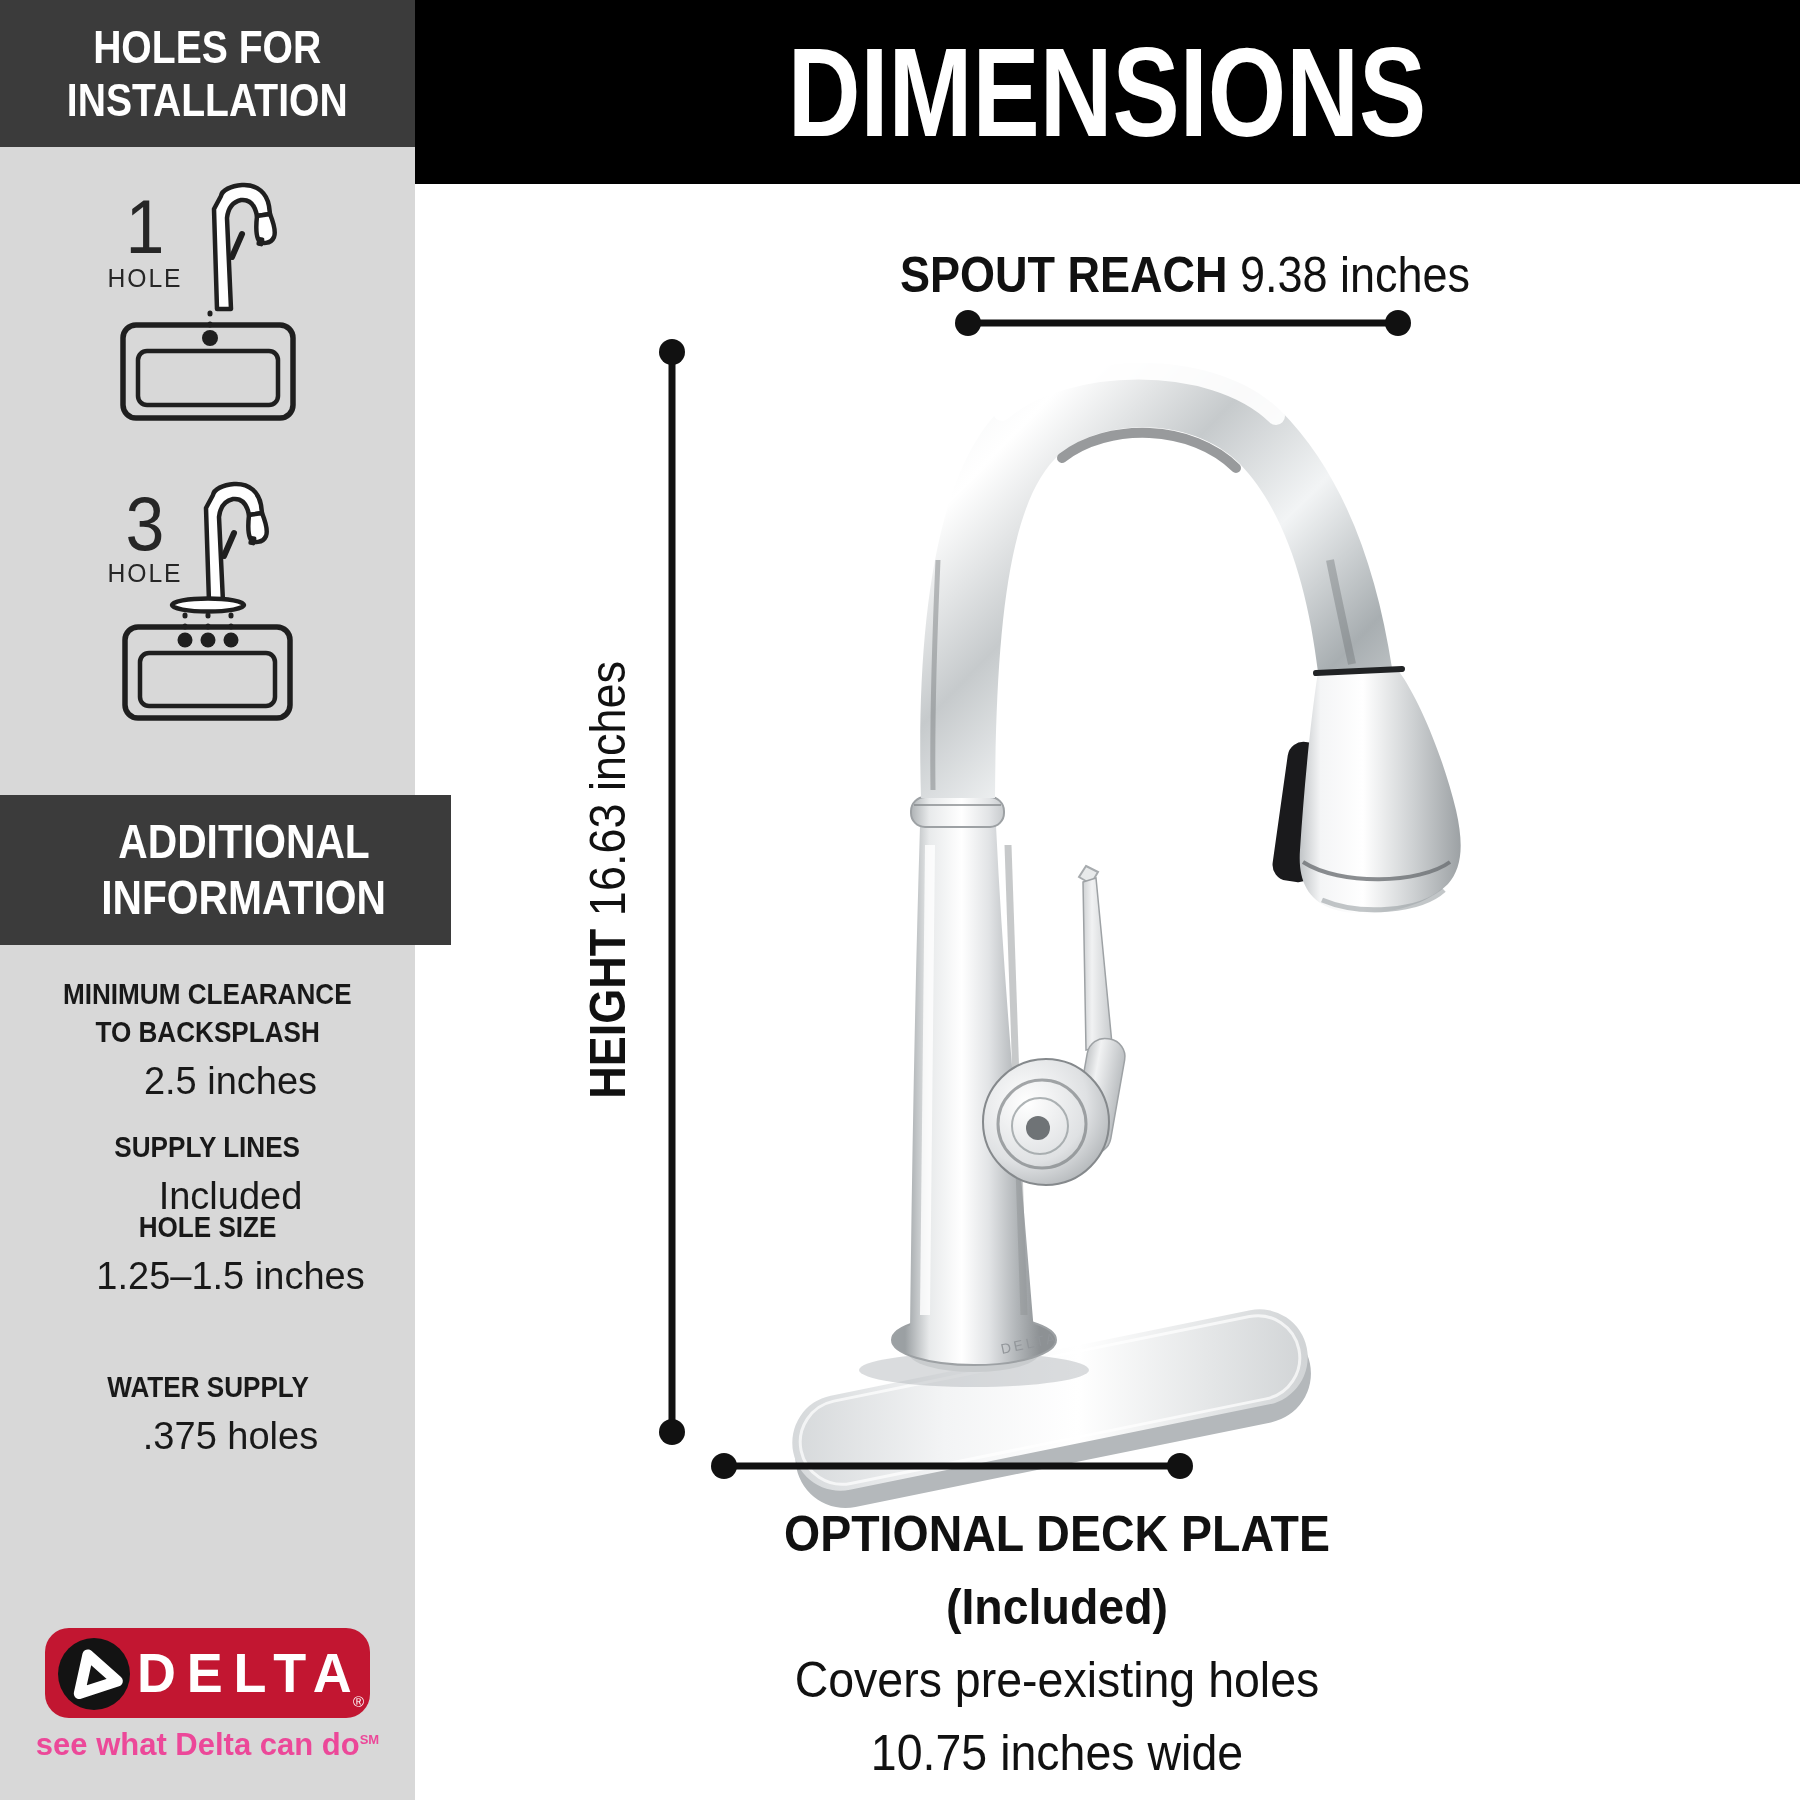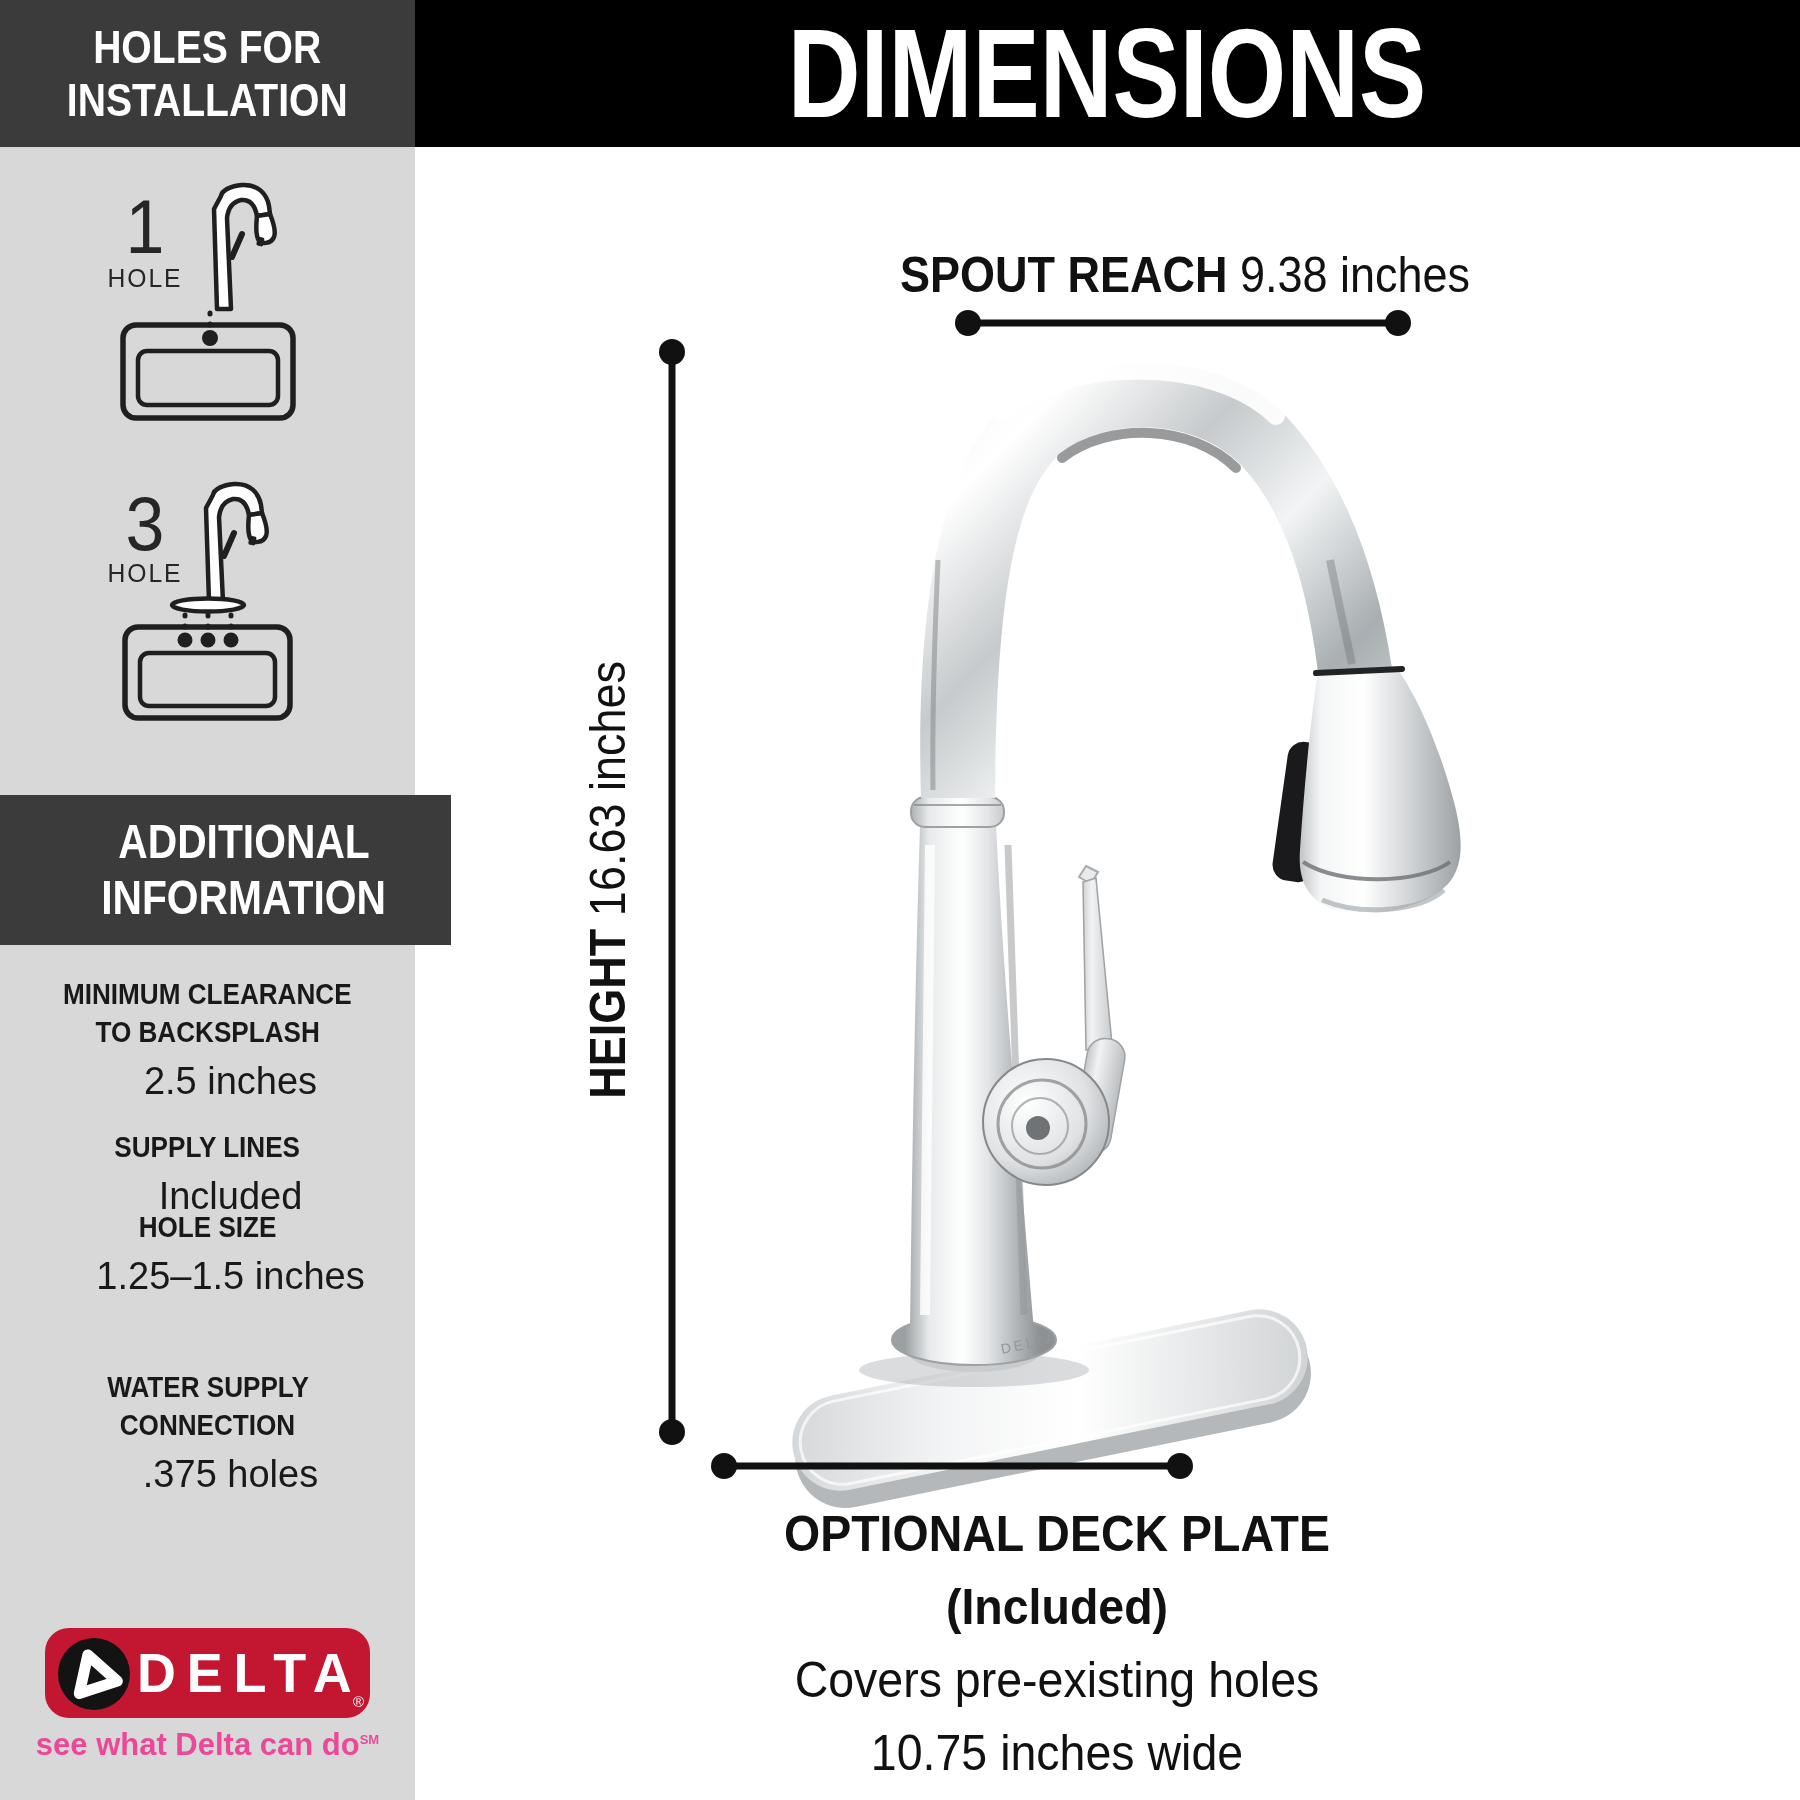--- a/index.html
+++ b/index.html
@@ -6,21 +6,21 @@
   .page{position:relative;width:1800px;height:1800px;background:#ffffff;
         font-family:"Liberation Sans",sans-serif;overflow:hidden;}
   .abs{position:absolute;}
   .cond{display:inline-block;transform:scaleX(.85);transform-origin:center;}
   .cond90{display:inline-block;transform:scaleX(.9);transform-origin:center;}
 
   
   .holes-header{left:0;top:0;width:415px;height:147px;background:#3b3b3b;color:#fff;
     display:flex;flex-direction:column;align-items:center;justify-content:center;
     font-weight:bold;font-size:46px;line-height:53px;text-align:center;}
-  .dim-bar{left:415px;top:0;width:1385px;height:147px;background:#000;color:#fff;
+  .dim-bar{left:415px;top:0;width:1385px;height:184px;background:#000;color:#fff;
     display:flex;align-items:center;justify-content:center;}
   .dim-title{font-size:126px;font-weight:bold;letter-spacing:0px;
     transform:scaleX(.8);transform-origin:center;}
 
   
   .sidebar-bg{left:0;top:147px;width:415px;height:1653px;background:#d8d8d8;}
   .icon-block{width:300px;}
   .hole-num{left:20px;width:130px;text-align:center;font-size:76px;font-weight:400;
     color:#262626;line-height:76px;transform:scaleX(.92);transform-origin:center;}
   .hole-word{left:20px;width:130px;text-align:center;font-size:26px;color:#262626;
@@ -123,21 +123,20 @@
   <div class="abs spec" style="top:1128px;">
     <div class="h"><span class="cond90">SUPPLY LINES</span></div>
     <div class="v">Included</div>
   </div>
   <div class="abs spec" style="top:1208px;">
     <div class="h"><span class="cond90">HOLE SIZE</span></div>
     <div class="v">1.25–1.5 inches</div>
   </div>
   <div class="abs spec" style="top:1368px;">
     <div class="h"><span class="cond90">WATER SUPPLY</span></div>
-    <div class="h"><span class="cond90">CONNECTION</span></div>
     <div class="v">.375 holes</div>
   </div>
 
   <div class="abs delta-box">
     <svg class="abs" style="left:6px;top:0;" width="90" height="90" viewBox="0 0 90 90">
       <circle cx="43" cy="46" r="36" fill="#131313"></circle>
       <g transform="rotate(-18 43 46)">
         <polygon points="43,26 63,60 23,60" fill="none" stroke="#ffffff" stroke-width="11" stroke-linejoin="round"></polygon>
       </g>
     </svg>

